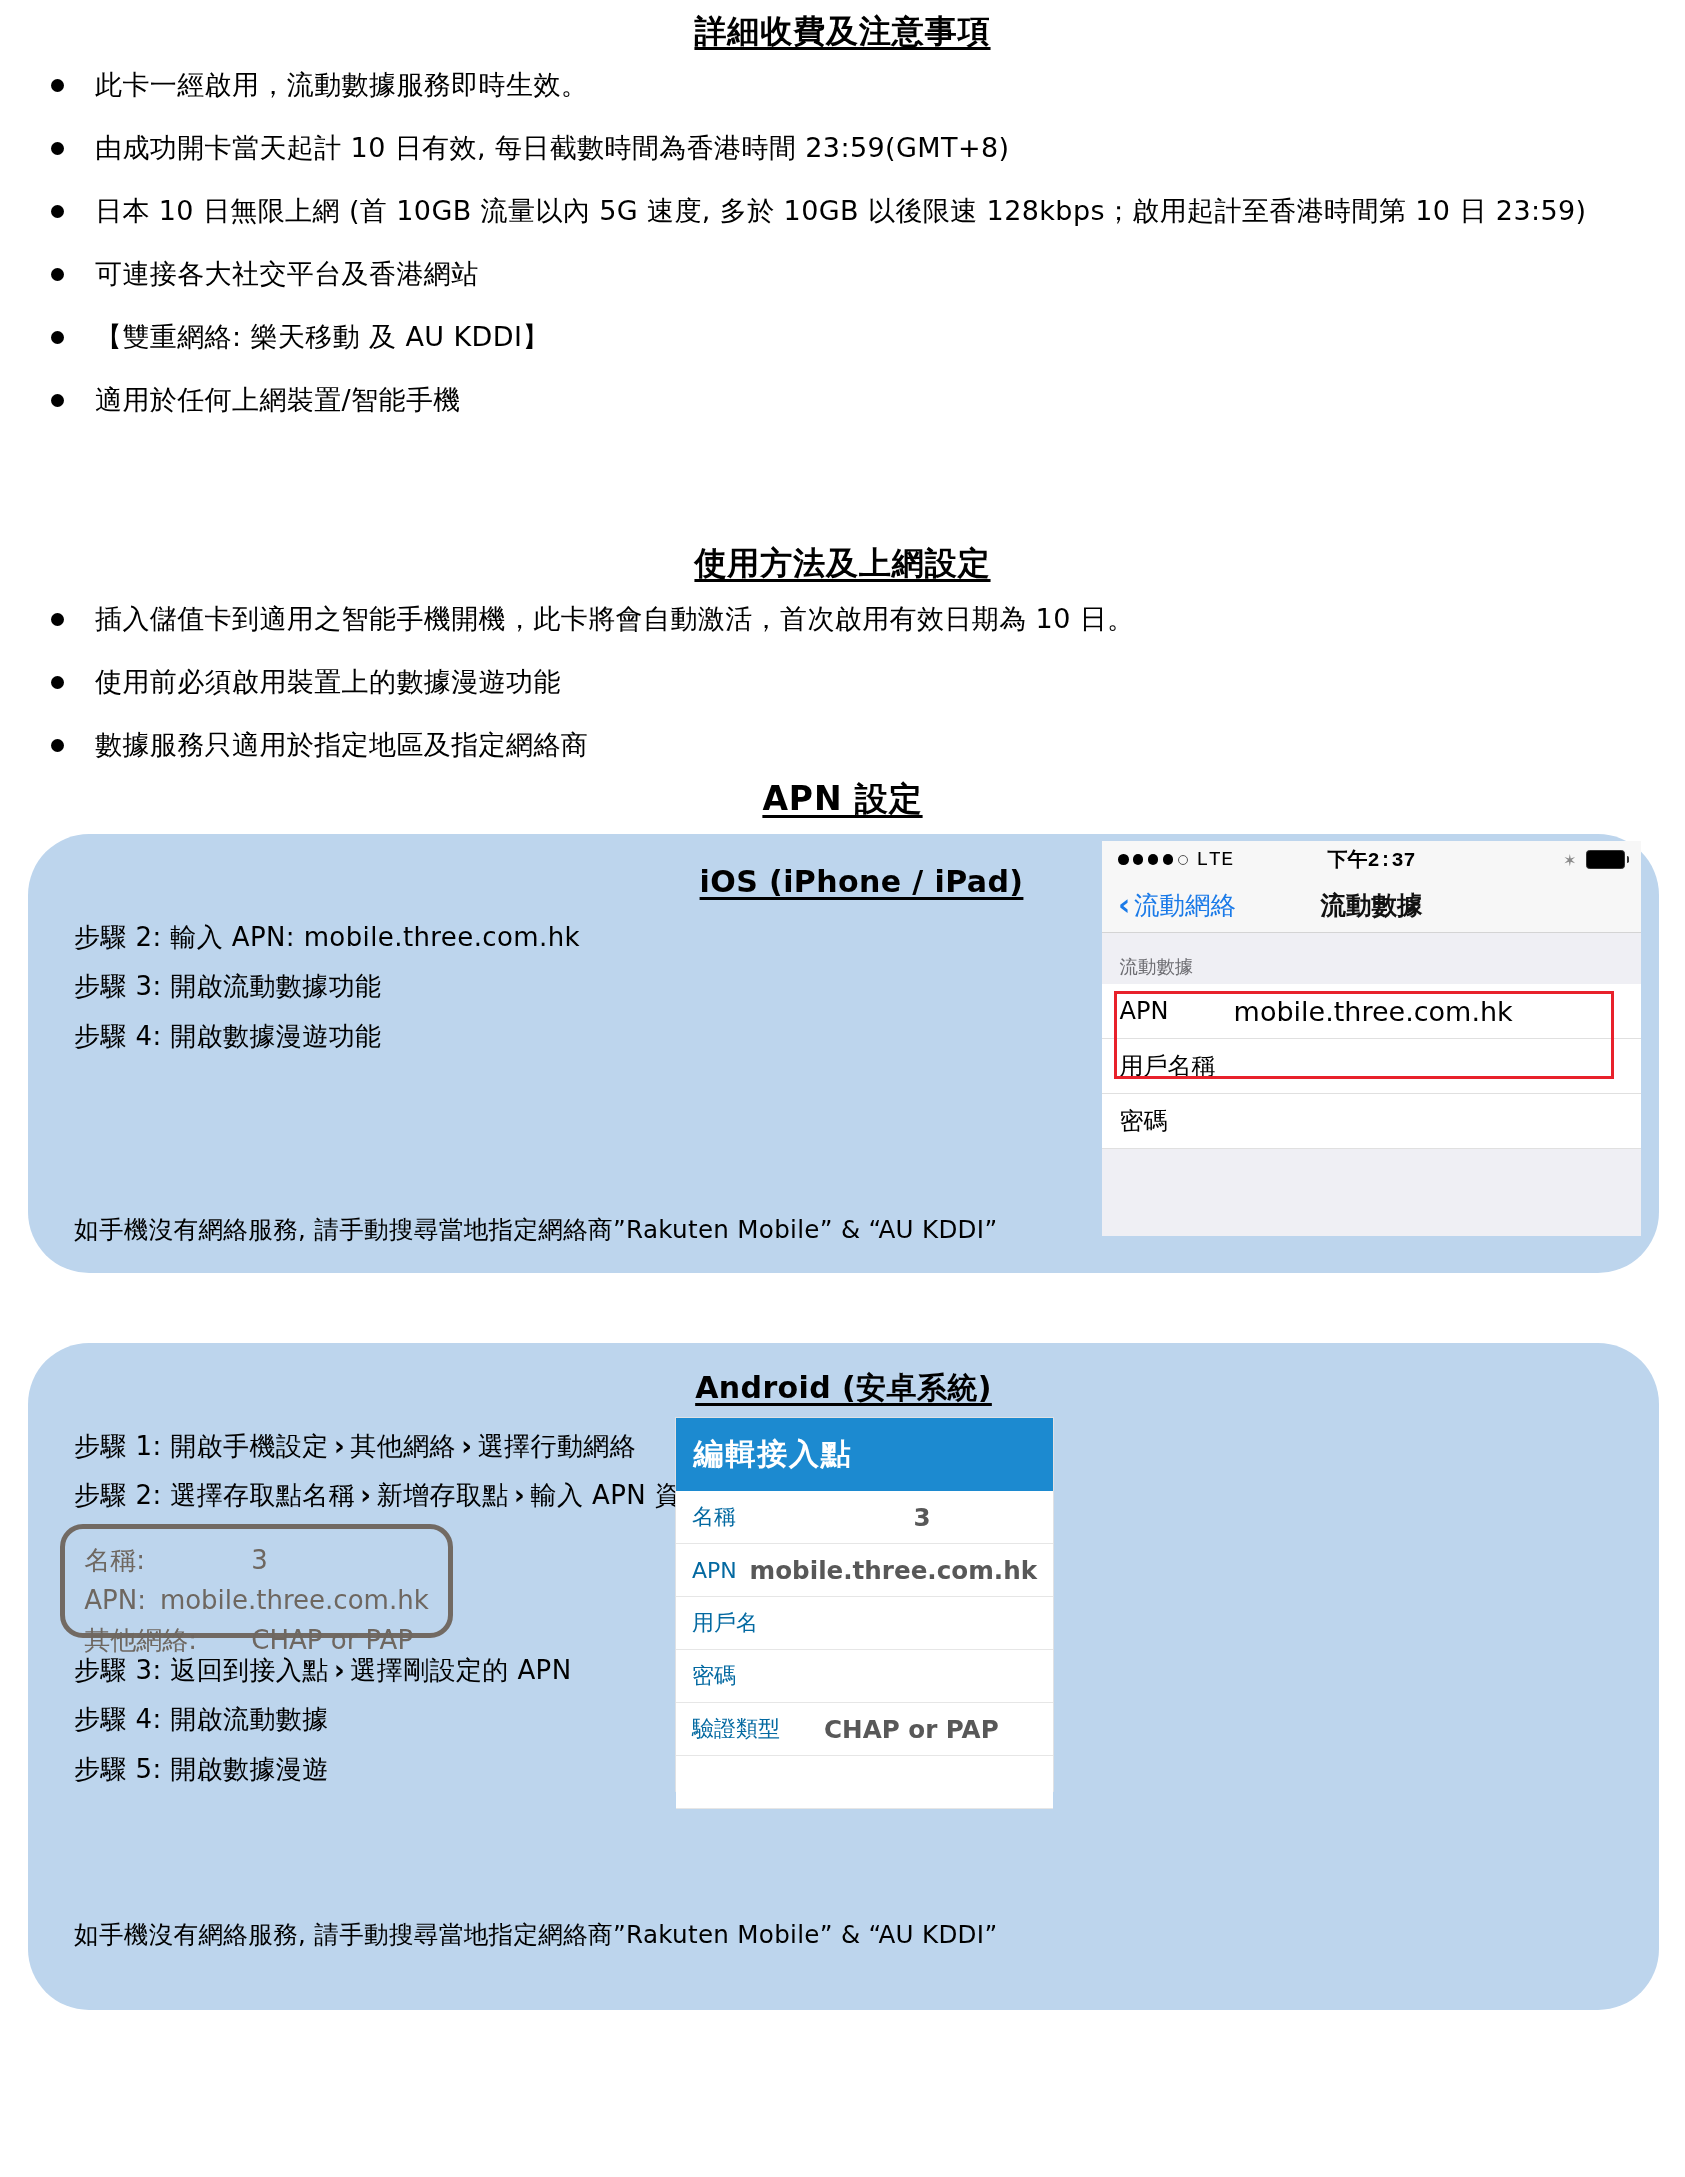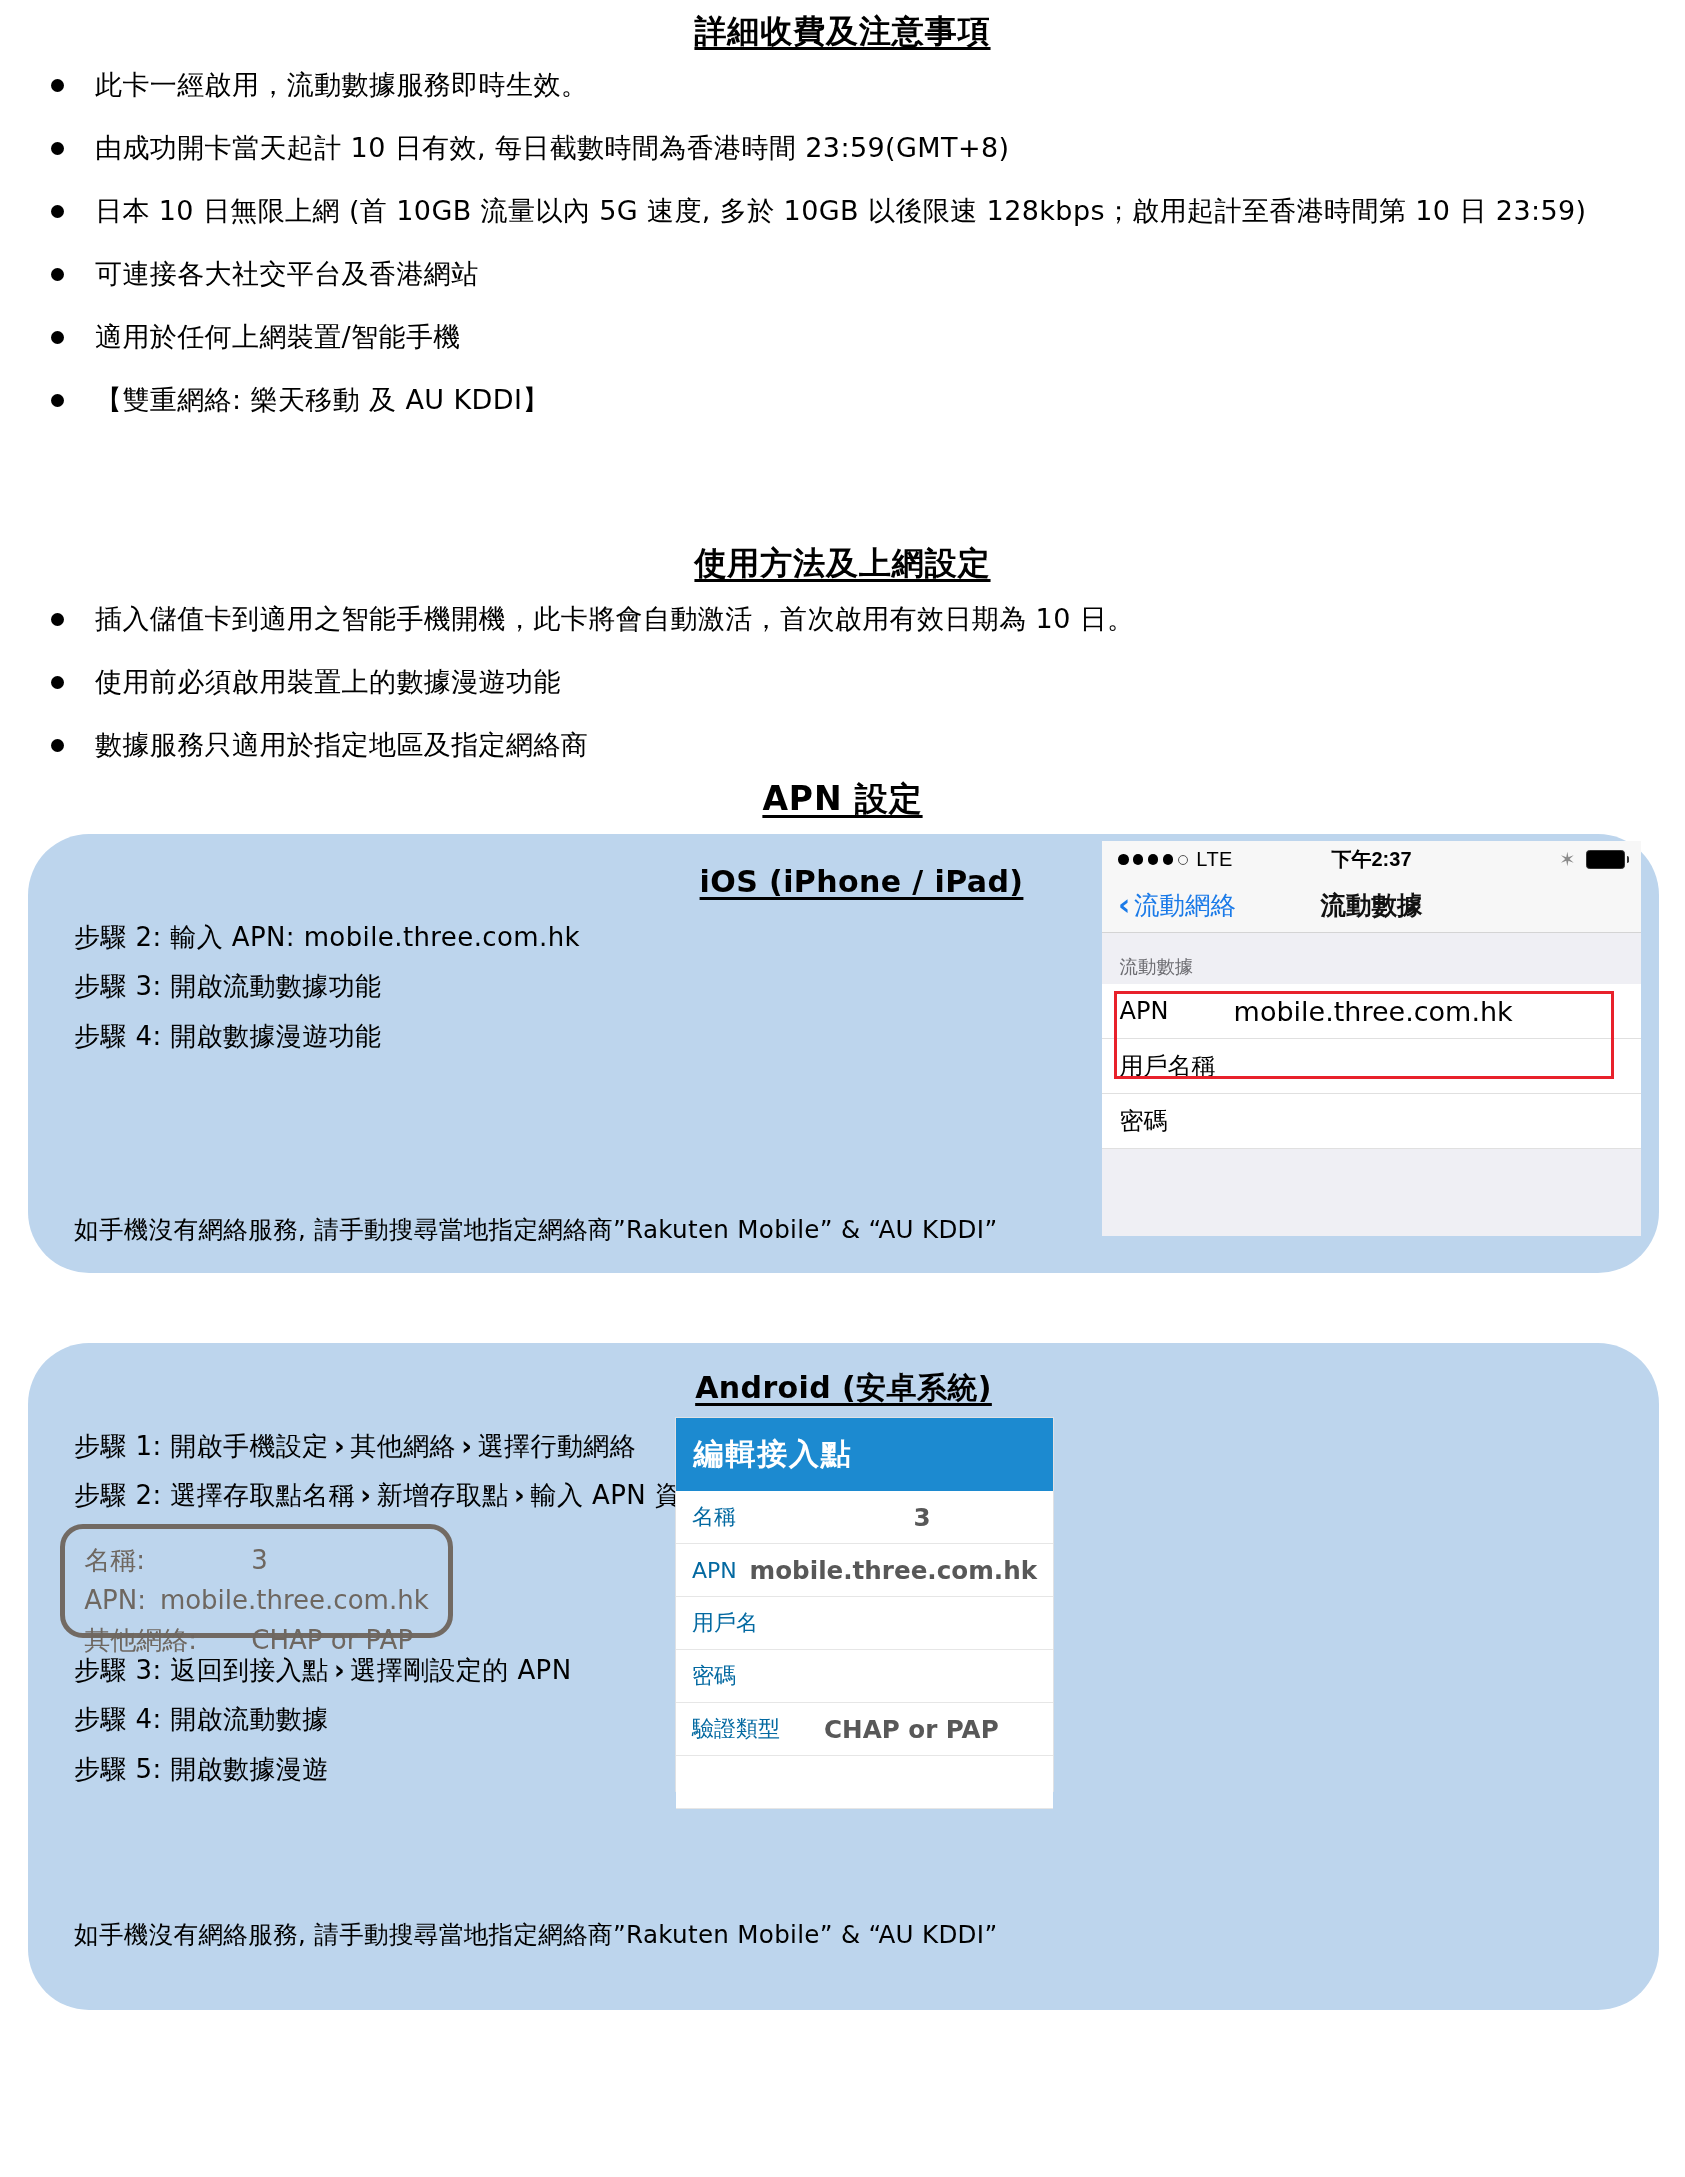--- a/index.html
+++ b/index.html
@@ -99,21 +99,21 @@
     background: #FAFAFA;
     overflow: hidden;
   }
   .ios-statusbar {
     height: 37px;
     background: #F7F7F7;
     display: flex;
     align-items: center;
     padding: 0 16px;
     font-size: 20px;
-    font-family: Liberation Sans, sans-serif;
+    font-family: Liberation Mono, monospace;
     color: #000;
   }
   .sig-dots { display: flex; align-items: center; gap: 4.4px; margin-right: 8.8px; }
   .sig-dots i {
     display: block;
     width: 10.5px; height: 10.5px;
     border-radius: 50%;
     background: #000;
   }
   .sig-dots i.hollow {
@@ -267,22 +267,22 @@
 
 <div class="page">
 
   <div class="section-title" style="position:absolute;left:0;top:12.3px;width:100%;">詳細收費及注意事項</div>
 
   <ul class="bullet-list" id="charges-list" style="position:absolute;left:0;top:63px;width:1650px;">
       <li class="bullet-item">此卡一經啟用，流動數據服務即時生效。</li>
       <li class="bullet-item">由成功開卡當天起計 10 日有效, 每日截數時間為香港時間 23:59(GMT+8)</li>
       <li class="bullet-item">日本 10 日無限上網 (首 10GB 流量以內 5G 速度, 多於 10GB 以後限速 128kbps；啟用起計至香港時間第 10 日 23:59)</li>
       <li class="bullet-item">可連接各大社交平台及香港網站</li>
+      <li class="bullet-item">【雙重網絡: 樂天移動 及 AU KDDI】</li>
       <li class="bullet-item">適用於任何上網裝置/智能手機</li>
-      <li class="bullet-item">【雙重網絡: 樂天移動 及 AU KDDI】</li>
     </ul>
 
   <div class="section-title" style="position:absolute;left:0;top:544px;width:100%;">使用方法及上網設定</div>
 
   <ul class="bullet-list" id="usage-list" style="position:absolute;left:0;top:597px;width:1650px;">
       <li class="bullet-item">插入儲值卡到適用之智能手機開機，此卡將會自動激活，首次啟用有效日期為 10 日。</li>
       <li class="bullet-item">使用前必須啟用裝置上的數據漫遊功能</li>
       <li class="bullet-item">數據服務只適用於指定地區及指定網絡商</li>
     </ul>
 

